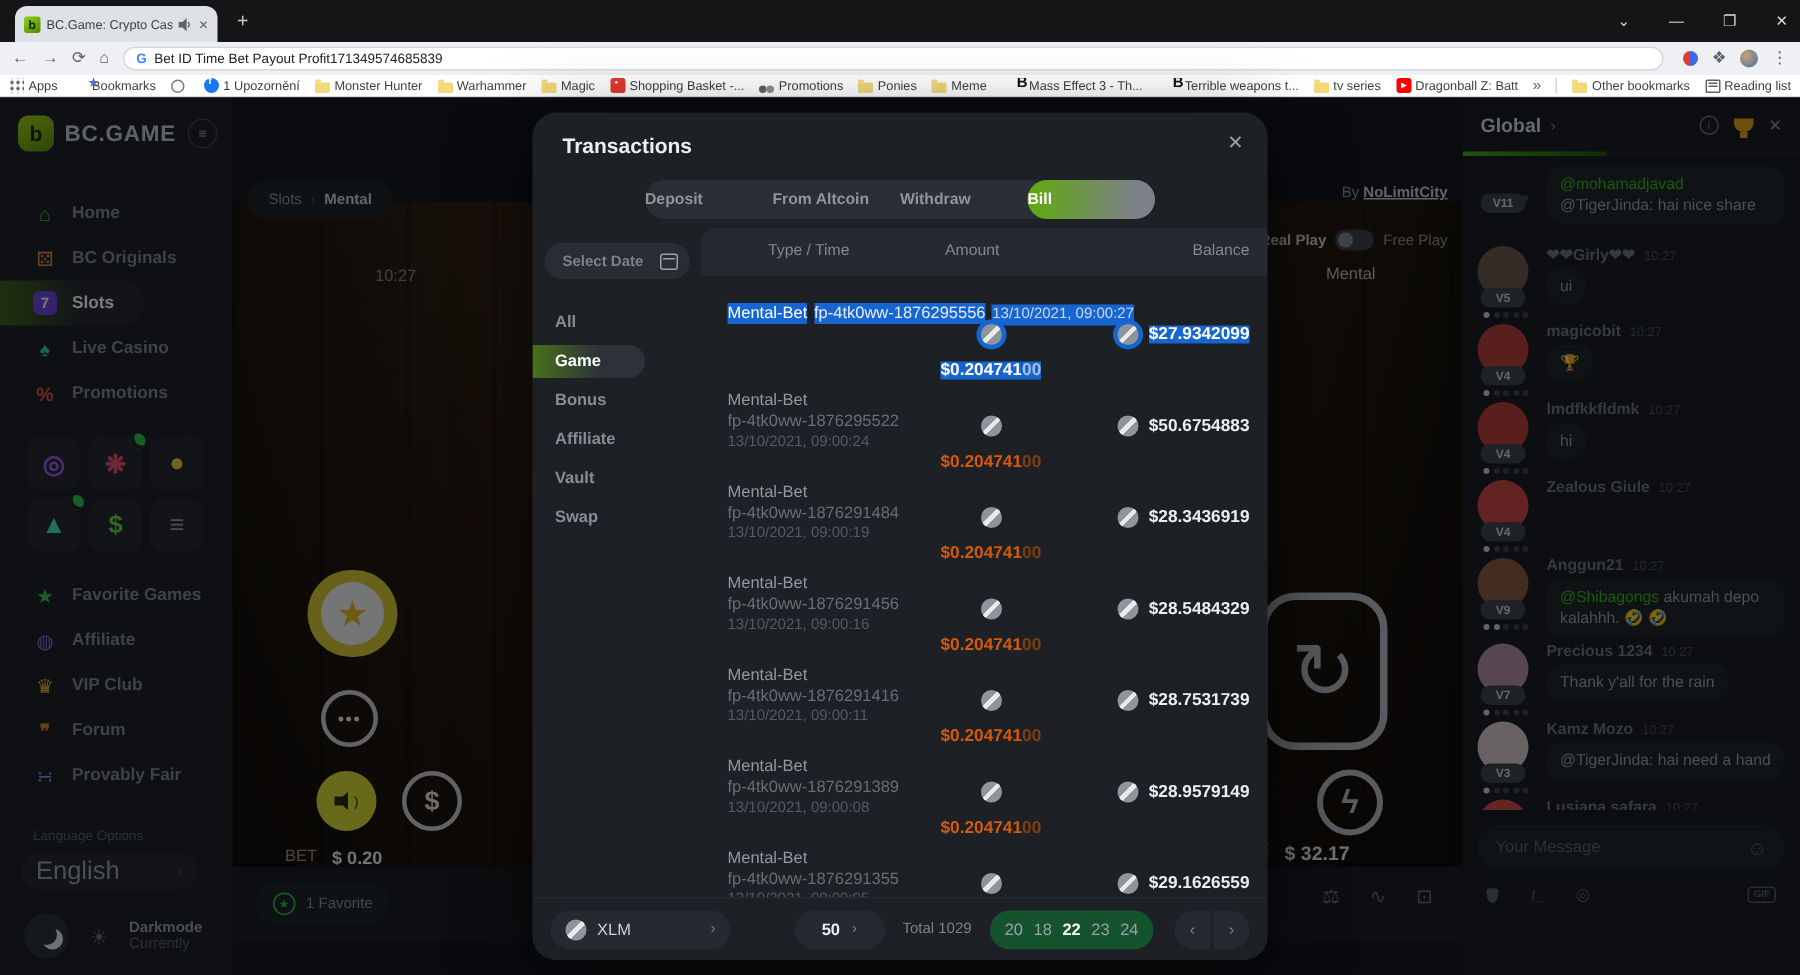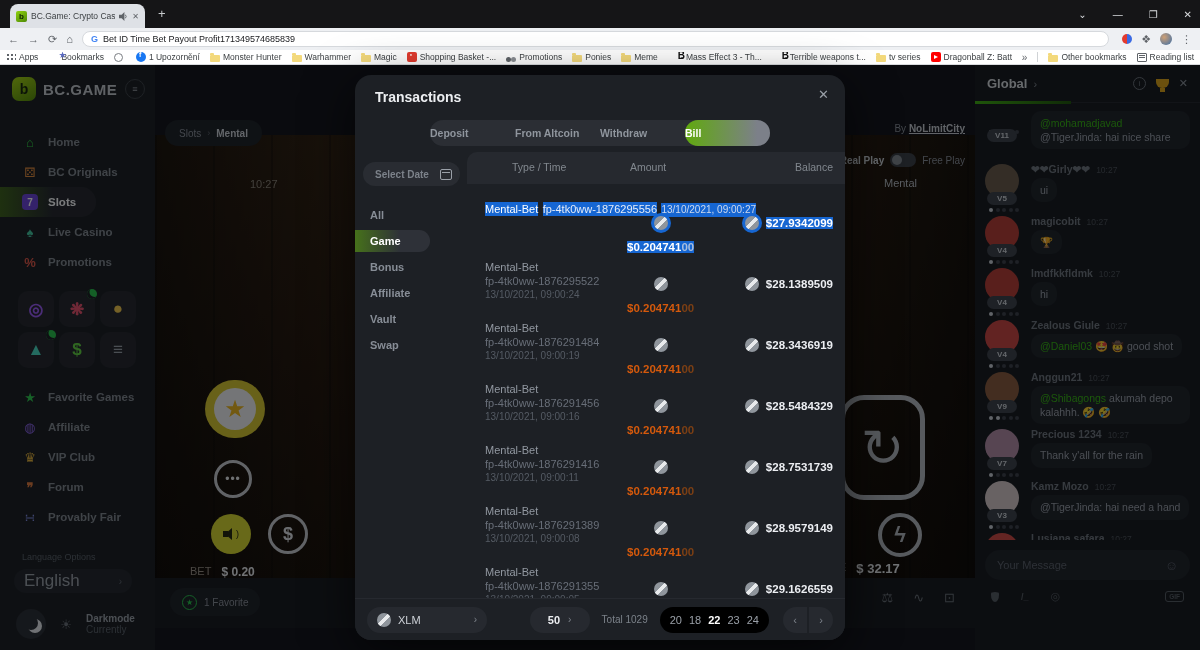--- a/index.html
+++ b/index.html
@@ -204,21 +204,21 @@
   .tx-row.selected .bal { background:#1666d2; color:#fff; }
   .tx-row.selected .coin-ico { box-shadow:0 0 0 3px #1666d2; }
   .modal-foot { position:absolute; left:0; right:0; bottom:0; height:42px; background:#1d2025; border-top:1px solid #26292f; display:flex; align-items:center; padding:0 12px; gap:8px; }
   .coin-pill { width:120px; height:26px; background:#26292f; border-radius:14px; display:flex; align-items:center; gap:7px; padding:0 10px; }
   .coin-pill .cname { flex:1; font-size:11px; color:#cdd1d7; }
   .pchev { color:#7c828a; font-size:10px; }
   .foot-spacer { flex:1; }
   .size-pill { width:60px; height:26px; background:#26292f; border-radius:13px; display:flex; align-items:center; justify-content:center; gap:8px; }
   .size-pill .n { font-size:11px; font-weight:bold; color:#eceef1; }
   .total { font-size:10px; color:#7c828a; margin:0 4px; white-space:nowrap; }
-  .pages { height:26px; background:#000000; border-radius:13px; display:flex; align-items:center; gap:7px; padding:0 10px; }
+  .pages { height:26px; background:#14532d; border-radius:13px; display:flex; align-items:center; gap:7px; padding:0 10px; }
   .pg { font-size:11px; color:#9aa0a8; }
   .pg.active { color:#fff; font-weight:bold; }
   .pager { display:flex; gap:2px; margin-left:6px; }
   .pager .pbtn { width:24px; height:26px; background:#26292f; color:#7c828a; font-size:11px; display:flex; align-items:center; justify-content:center; }
   .pager .pbtn:first-child { border-radius:13px 0 0 13px; }
   .pager .pbtn:last-child { border-radius:0 13px 13px 0; }
 </style>
 </head>
 <body>
 
@@ -595,21 +595,20 @@
               <i></i>
               <i></i>
               <i></i>
               <i></i>
               <i></i>
             </span>
             <div class="mhead">
               <span class="uname">Zealous Giule</span>
               <span class="mtime">10:27</span>
             </div>
-            <div class="bubble"><span class="mention">@Daniel03</span><span> 🤩 🤠 good shot</span></div>
           </div>
 
           <div class="msg">
             <span class="avatar" style="background: rgb(138, 90, 60);"></span>
             <span class="badge">V9</span>
             <span class="dots on2">
               <i></i>
               <i></i>
               <i></i>
               <i></i>
@@ -743,21 +742,21 @@
                 <div class="l1">Mental-Bet</div>
                 <div class="l2">fp-4tk0ww-1876295522</div>
                 <div class="l3">13/10/2021, 09:00:24</div>
               </div>
               <div class="tx-amount">
                 <span class="coin-ico"></span>
                 <span><span class="amt-main">$0.204741</span><span class="amt-dim">00</span></span>
               </div>
               <div class="tx-balance">
                 <span class="coin-ico"></span>
-                <span class="bal">$28.1389509</span>
+                <span class="bal">$50.6754883</span>
               </div>
             </div>
 
             <div class="tx-row">
               <div class="tx-type">
                 <div class="l1">Mental-Bet</div>
                 <div class="l2">fp-4tk0ww-1876291484</div>
                 <div class="l3">13/10/2021, 09:00:19</div>
               </div>
               <div class="tx-amount">

